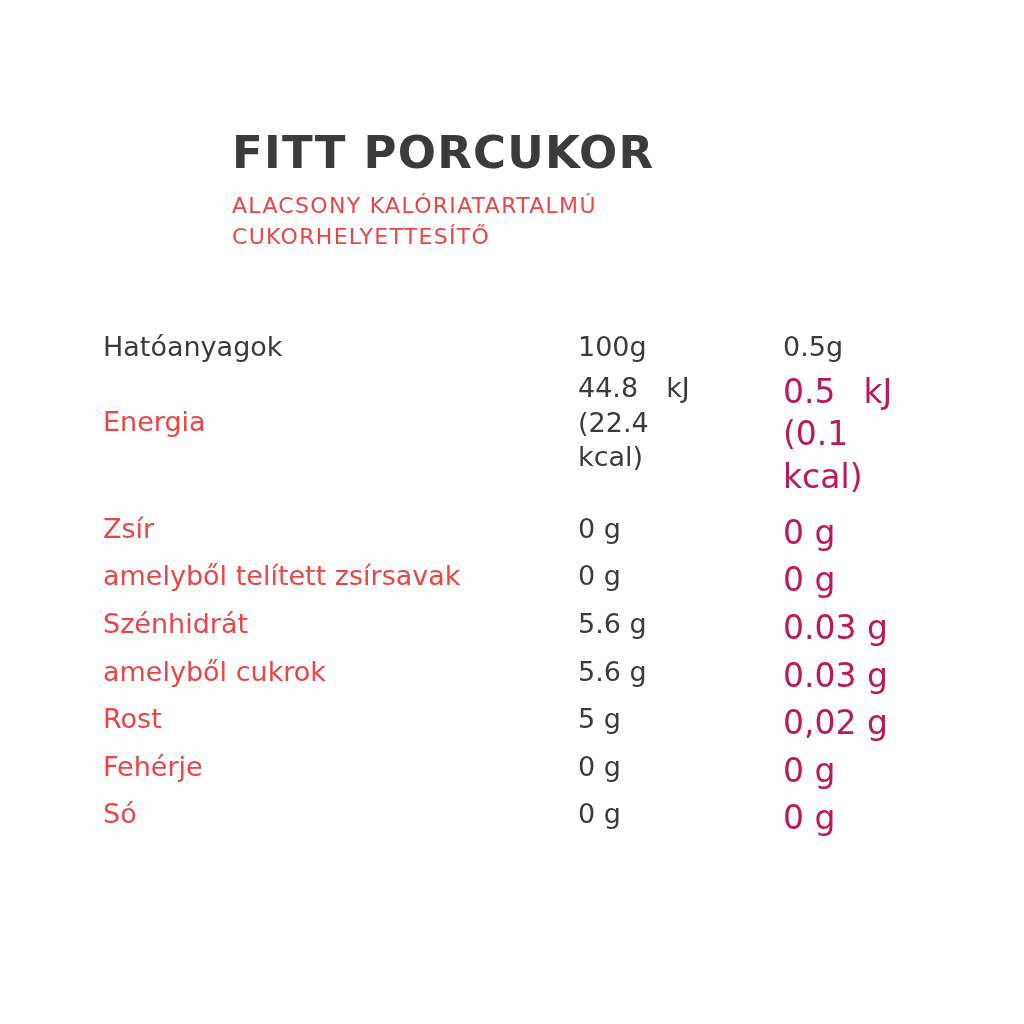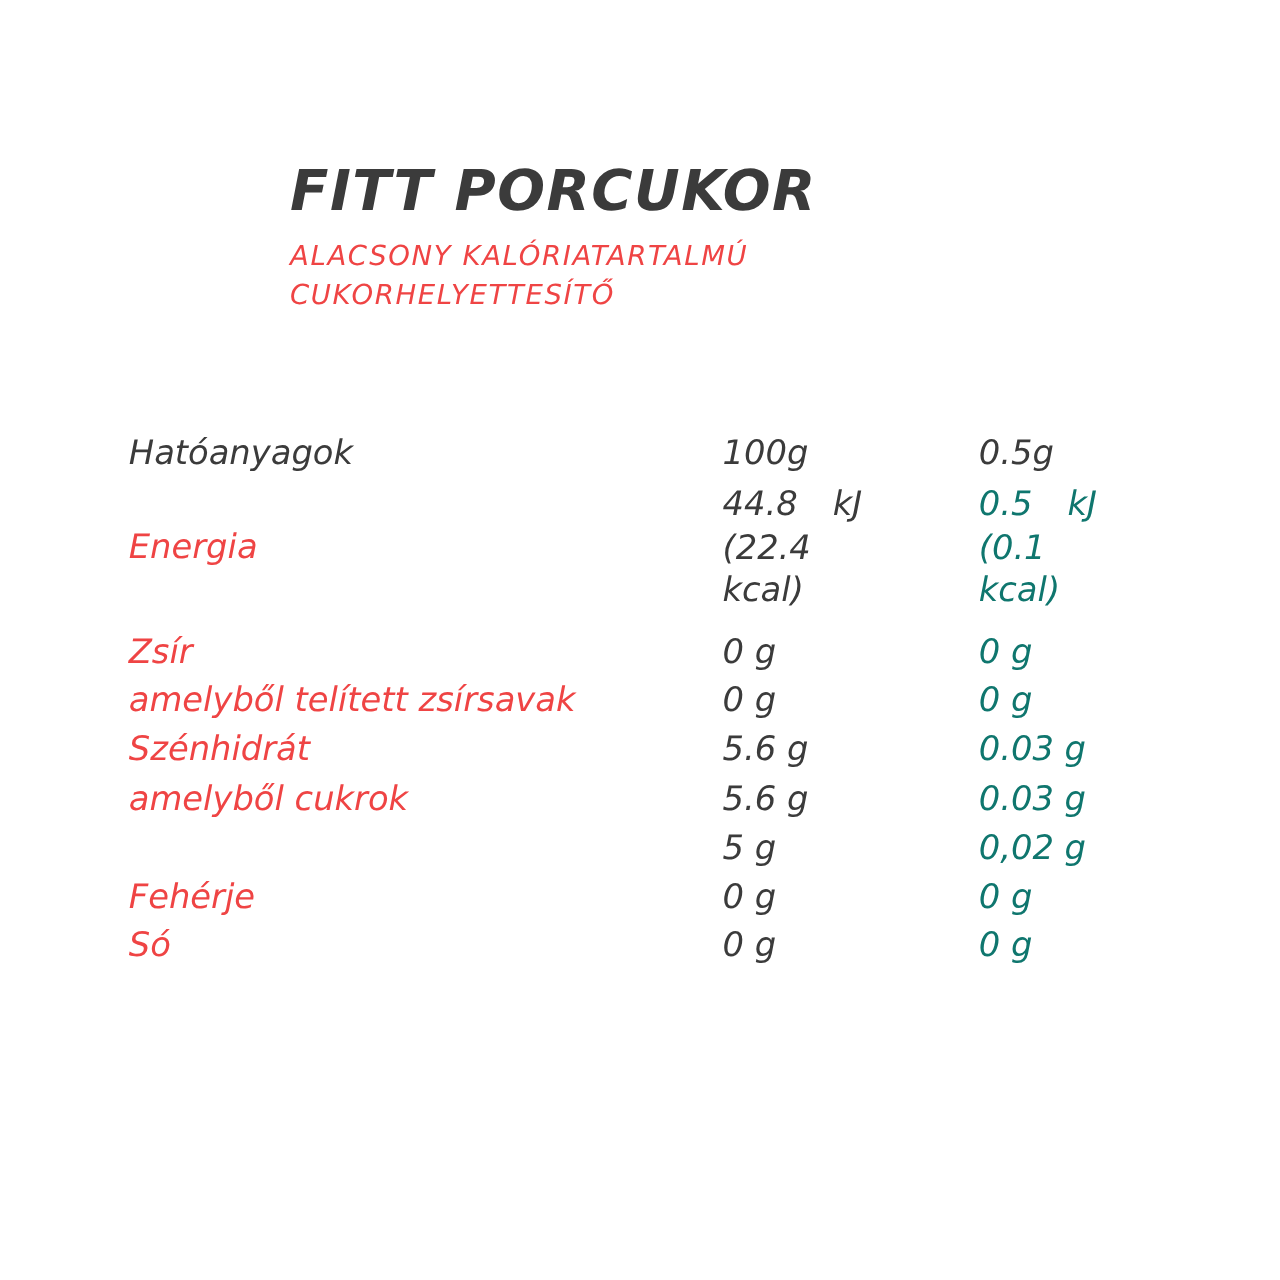--- a/index.html
+++ b/index.html
@@ -16,21 +16,20 @@
     overflow: hidden;
   }
 
   .label-card {
     position: absolute;
     left: 0;
     top: 0;
     width: 1024px;
     height: 1024px;
     background: #ffffff;
-    font-style: italic;
   }
 
   .title-block {
     position: absolute;
     left: 232px;
     top: 128px;
     width: 700px;
   }
 
   .product-title {
@@ -48,21 +47,21 @@
     font-size: 22px;
     letter-spacing: 1.3px;
     color: #ef4444;
     line-height: 1.45;
     max-width: 470px;
   }
 
   .nutrition-table {
     position: absolute;
     left: 103px;
-    top: 344px;
+    top: 328px;
     width: 850px;
   }
 
   .nrow {
     display: flex;
     align-items: flex-start;
     width: 100%;
   }
 
   .c-name {
@@ -79,22 +78,22 @@
     font-size: 27px;
     color: #3b3b3b;
     line-height: 1.38;
     display: flex;
     align-items: flex-start;
   }
 
   .c-v2 {
     width: 170px;
     flex: 0 0 170px;
-    font-size: 27px;
-    color: #0f766e;
+    font-size: 33px;
+    color: #be185d;
     line-height: 1.38;
     display: flex;
     align-items: flex-start;
   }
 
   .val {
     display: inline-block;
   }
 
   .unit {
@@ -186,20 +185,21 @@
       <div class="c-v2">0.03 g</div>
     </div>
 
     <div class="nrow row-gap">
       <div class="c-name"> amelyből cukrok</div>
       <div class="c-v1">5.6 g</div>
       <div class="c-v2">0.03 g</div>
     </div>
 
     <div class="nrow row-gap">
+      <div class="c-name">Rost</div>
       <div class="c-v1">5 g</div>
       <div class="c-v2">0,02 g</div>
     </div>
 
     <div class="nrow row-gap">
       <div class="c-name">Fehérje</div>
       <div class="c-v1">0 g</div>
       <div class="c-v2">0 g</div>
     </div>
 

